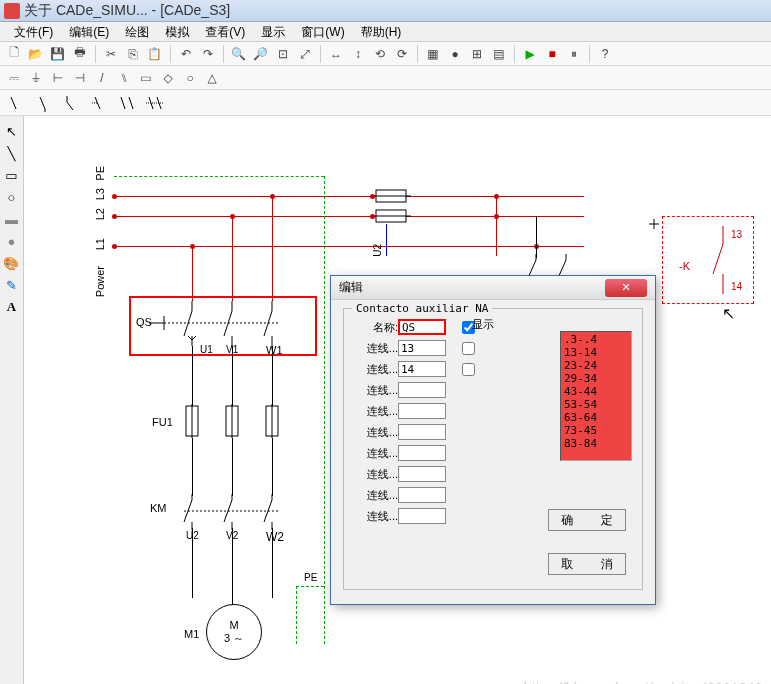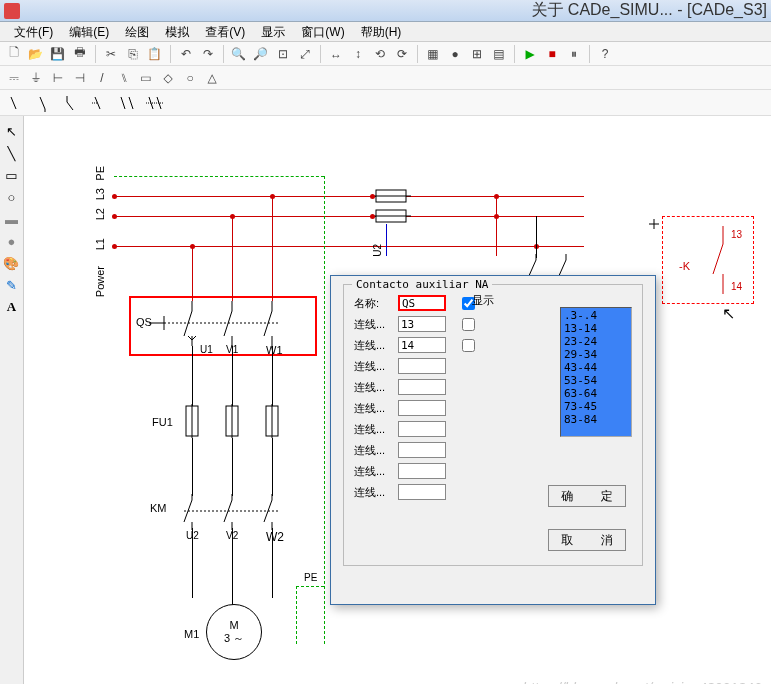--- a/index.html
+++ b/index.html
@@ -1,19 +1,19 @@
 <!DOCTYPE html>
 <html><head>
 <meta charset="utf-8">
 <style>
 * { box-sizing: border-box; margin: 0; padding: 0; }
 body { font-family: "Microsoft YaHei", SimSun, sans-serif; font-size: 12px; background: #fff; overflow: hidden; width: 771px; height: 684px; position: relative; }
 .titlebar { height: 22px; background: linear-gradient(#dbe6f5, #c0d5ef); display: flex; align-items: center; padding: 0 4px; border-bottom: 1px solid #9ab; }
 .titlebar .icon { width: 16px; height: 16px; background: #d44; border-radius: 2px; margin-right: 4px; }
-.titlebar .title { flex: 1; font-size: 16px; color: #333; text-align: right; }
+.titlebar .title { flex: 1; font-size: 14px; color: #333; }
 .menubar { height: 20px; background: #f0f0f0; display: flex; padding: 0 6px; border-bottom: 1px solid #ccc; }
 .menubar span { padding: 2px 8px; cursor: pointer; }
 .toolbar { height: 24px; background: #f8f8f8; border-bottom: 1px solid #ddd; display: flex; align-items: center; padding: 0 4px; gap: 2px; }
 .toolbar .tb { width: 20px; height: 20px; display: flex; align-items: center; justify-content: center; cursor: pointer; font-size: 12px; color: #444; border: 1px solid transparent; }
 .toolbar .sep { width: 1px; height: 18px; background: #ccc; margin: 0 3px; }
 .symbolbar { height: 26px; background: #f8f8f8; border-bottom: 1px solid #ddd; display: flex; align-items: center; padding: 0 4px; gap: 2px; }
 .symbolbar .sb { width: 26px; height: 22px; border: 1px solid transparent; display: flex; align-items: center; justify-content: center; font-size: 11px; cursor: pointer; }
 .main { display: flex; height: 590px; }
 .lefttools { width: 24px; background: #f0f0f0; border-right: 1px solid #ccc; display: flex; flex-direction: column; align-items: center; padding-top: 6px; gap: 4px; }
 .lefttools .lt { width: 18px; height: 18px; display: flex; align-items: center; justify-content: center; cursor: pointer; font-size: 13px; }
@@ -27,24 +27,24 @@
 .redbox { position: absolute; border: 2px solid #f00; }
 .dashbox { position: absolute; border: 1px dashed #f00; }
 .dialog { position: absolute; left: 330px; top: 275px; width: 326px; height: 330px; background: #f0f0f0; border: 1px solid #3a6ea5; box-shadow: 3px 3px 10px rgba(0,0,0,0.3); }
 .dialog .dtitle { height: 24px; background: linear-gradient(#f8f8f8,#e0e0e0); display: flex; align-items: center; padding: 0 8px; border-bottom: 1px solid #ccc; }
 .dialog .dtitle span { flex: 1; }
 .dialog .closebtn { width: 42px; height: 18px; background: linear-gradient(#e67,#c33); border-radius: 3px; color: #fff; display: flex; align-items: center; justify-content: center; font-size: 11px; cursor: pointer; }
 .dialog .dbody { padding: 8px 12px; }
 .dialog .group { border: 1px solid #bbb; padding: 8px 10px; height: 282px; position: relative; }
 .dialog .grouptitle { position: absolute; top: -7px; left: 8px; background: #f0f0f0; padding: 0 4px; font-family: monospace; font-size: 11px; }
 .dialog .row { display: flex; align-items: center; height: 20px; margin-bottom: 1px; }
-.dialog .row label { width: 44px; font-size: 11px; }
+.dialog .row label { width: 44px; font-size: 11px; text-align: right; }
 .dialog .row input[type=text] { width: 48px; height: 16px; border: 1px solid #888; font-size: 11px; padding: 0 2px; font-family: monospace; }
 .dialog .row input[type=checkbox] { margin-left: 16px; }
-.dialog .listbox { position: absolute; right: 10px; top: 22px; width: 72px; height: 130px; border: 1px inset #aaa; background: #3b82f6; font-family: monospace; font-size: 11px; padding: 1px; overflow: hidden; }
+.dialog .listbox { position: absolute; right: 10px; top: 22px; width: 72px; height: 130px; border: 1px inset #aaa; background: #ef4444; font-family: monospace; font-size: 11px; padding: 1px; overflow: hidden; }
 .dialog .listbox div { padding: 0 2px; }
 .dialog .btn { position: absolute; right: 16px; width: 78px; height: 22px; border: 1px solid #888; background: #eee; font-size: 12px; cursor: pointer; letter-spacing: 12px; text-indent: 12px; }
 .dialog .showlabel { position: absolute; left: 128px; top: 8px; font-size: 11px; }
 .inputhl { border: 2px solid #f00 !important; }
 .motor { position: absolute; width: 56px; height: 56px; border: 1.5px solid #000; border-radius: 50%; background: #fff; display: flex; flex-direction: column; align-items: center; justify-content: center; font-size: 11px; }
 .watermark { position: absolute; right: 10px; bottom: 10px; color: #ccc; font-size: 14px; font-style: italic; }
 svg { overflow: visible; }
 </style>
 </head>
 <body>
@@ -292,20 +292,24 @@
     <div class="label" style="left:707px;top:113px;color:#c00;font-size:10px">13</div>
     <div class="label" style="left:655px;top:144px;color:#c00">-K</div>
     <div class="label" style="left:707px;top:165px;color:#c00;font-size:10px">14</div>
     <div style="position:absolute;left:698px;top:188px;font-size:16px">↖</div>
 
     <div class="watermark">https://blog.csdn.net/weixin_43221346</div>
   </div>
 </div>
 
 <div class="dialog">
+  <div class="dtitle">
+    <span>编辑</span>
+    <div class="closebtn">✕</div>
+  </div>
   <div class="dbody">
     <div class="group">
       <div class="grouptitle">Contacto auxiliar NA</div>
       <div class="showlabel">显示</div>
       <div class="row">
         <label>名称:</label>
         <input type="text" class="inputhl" value="QS" style="">
         <input type="checkbox" checked="" style="">
       </div>
       <div class="row">

